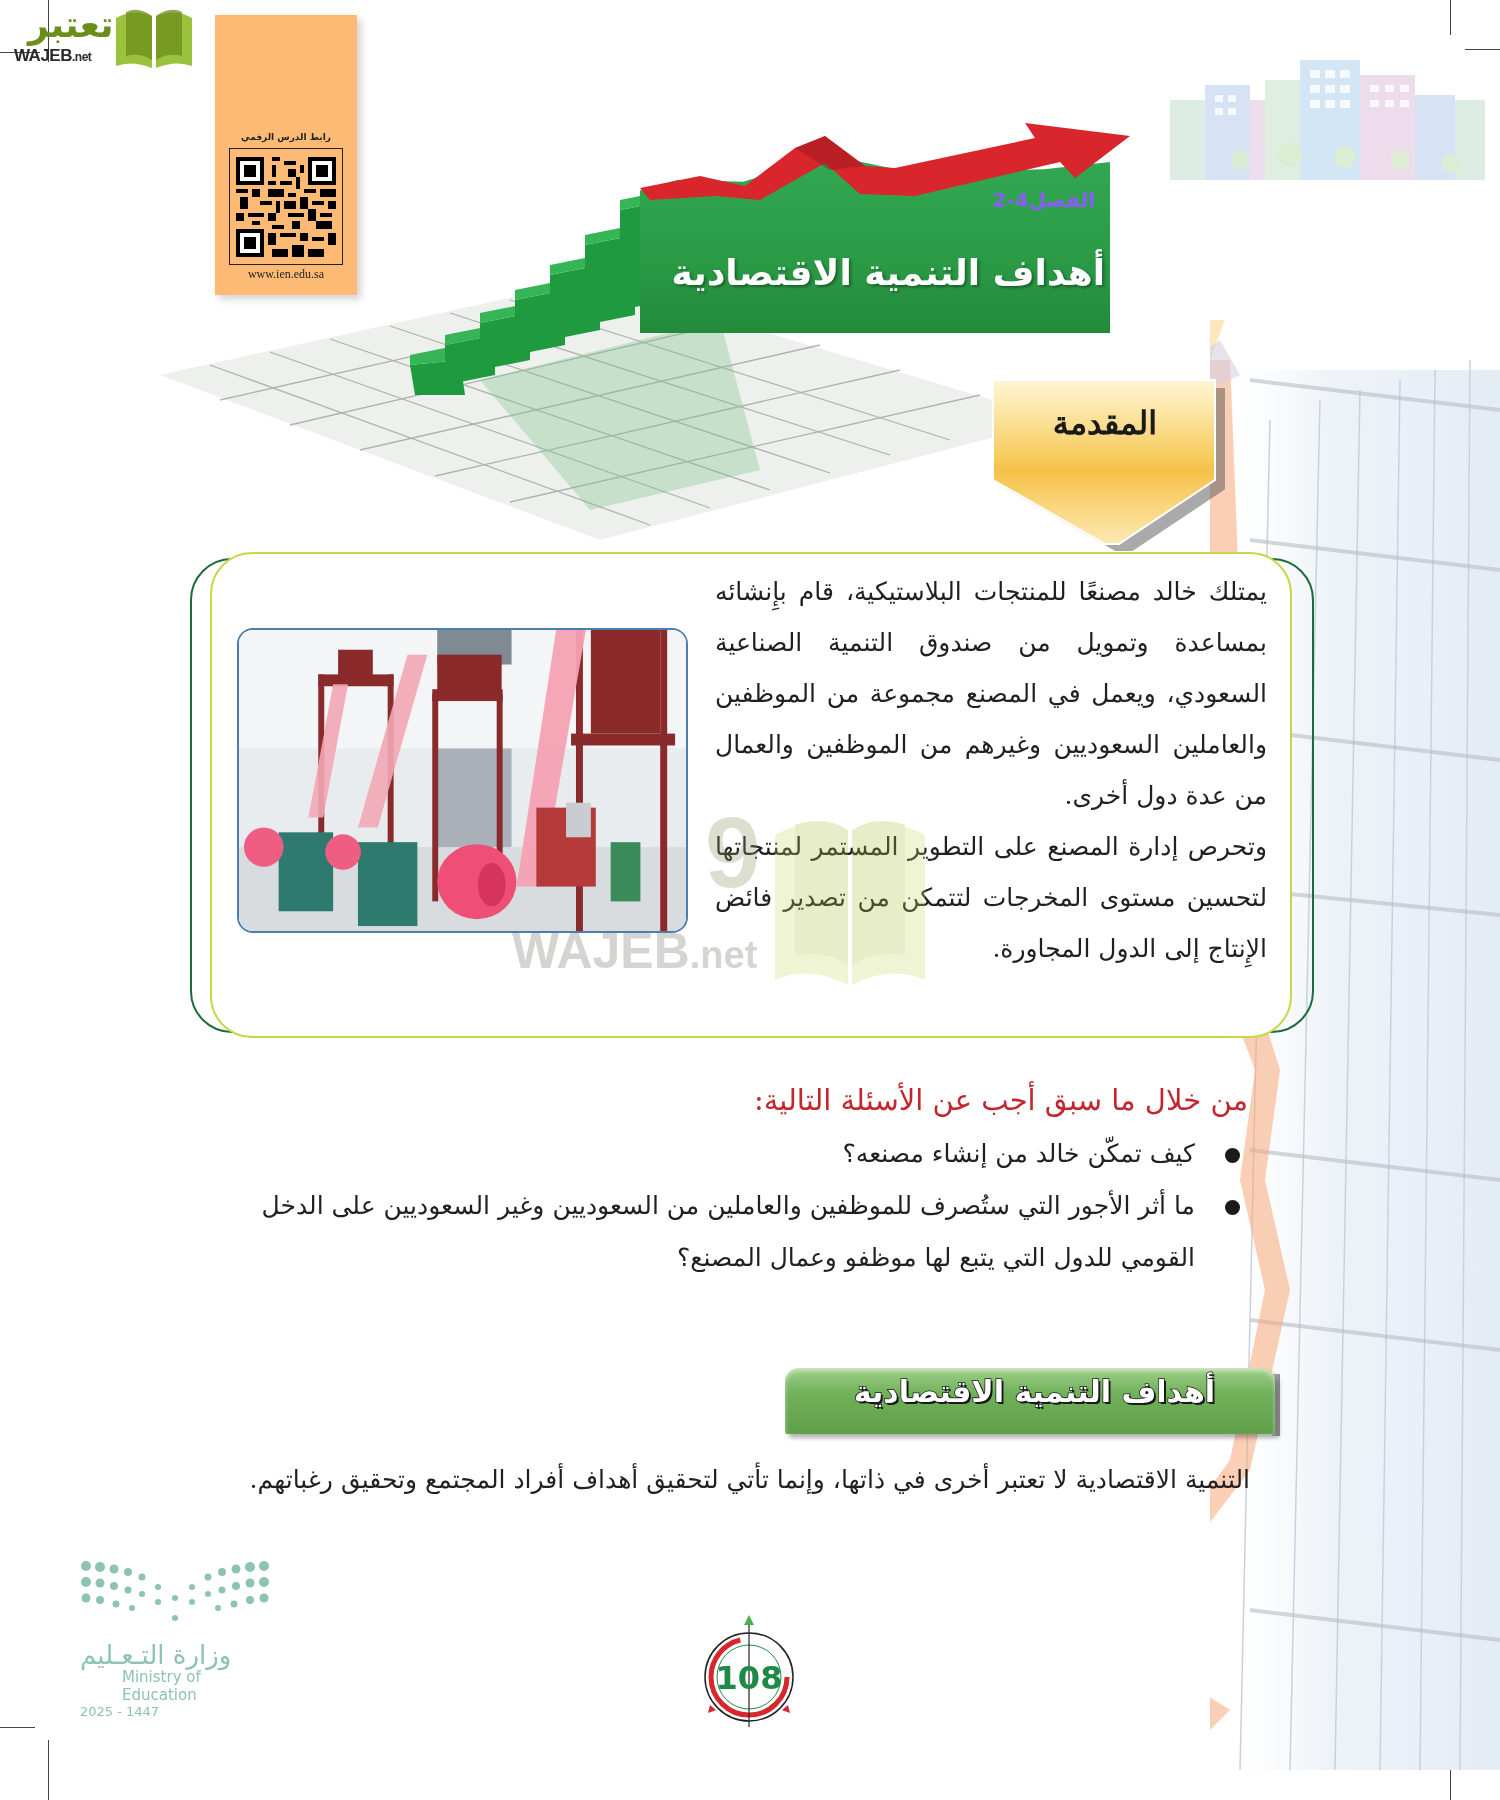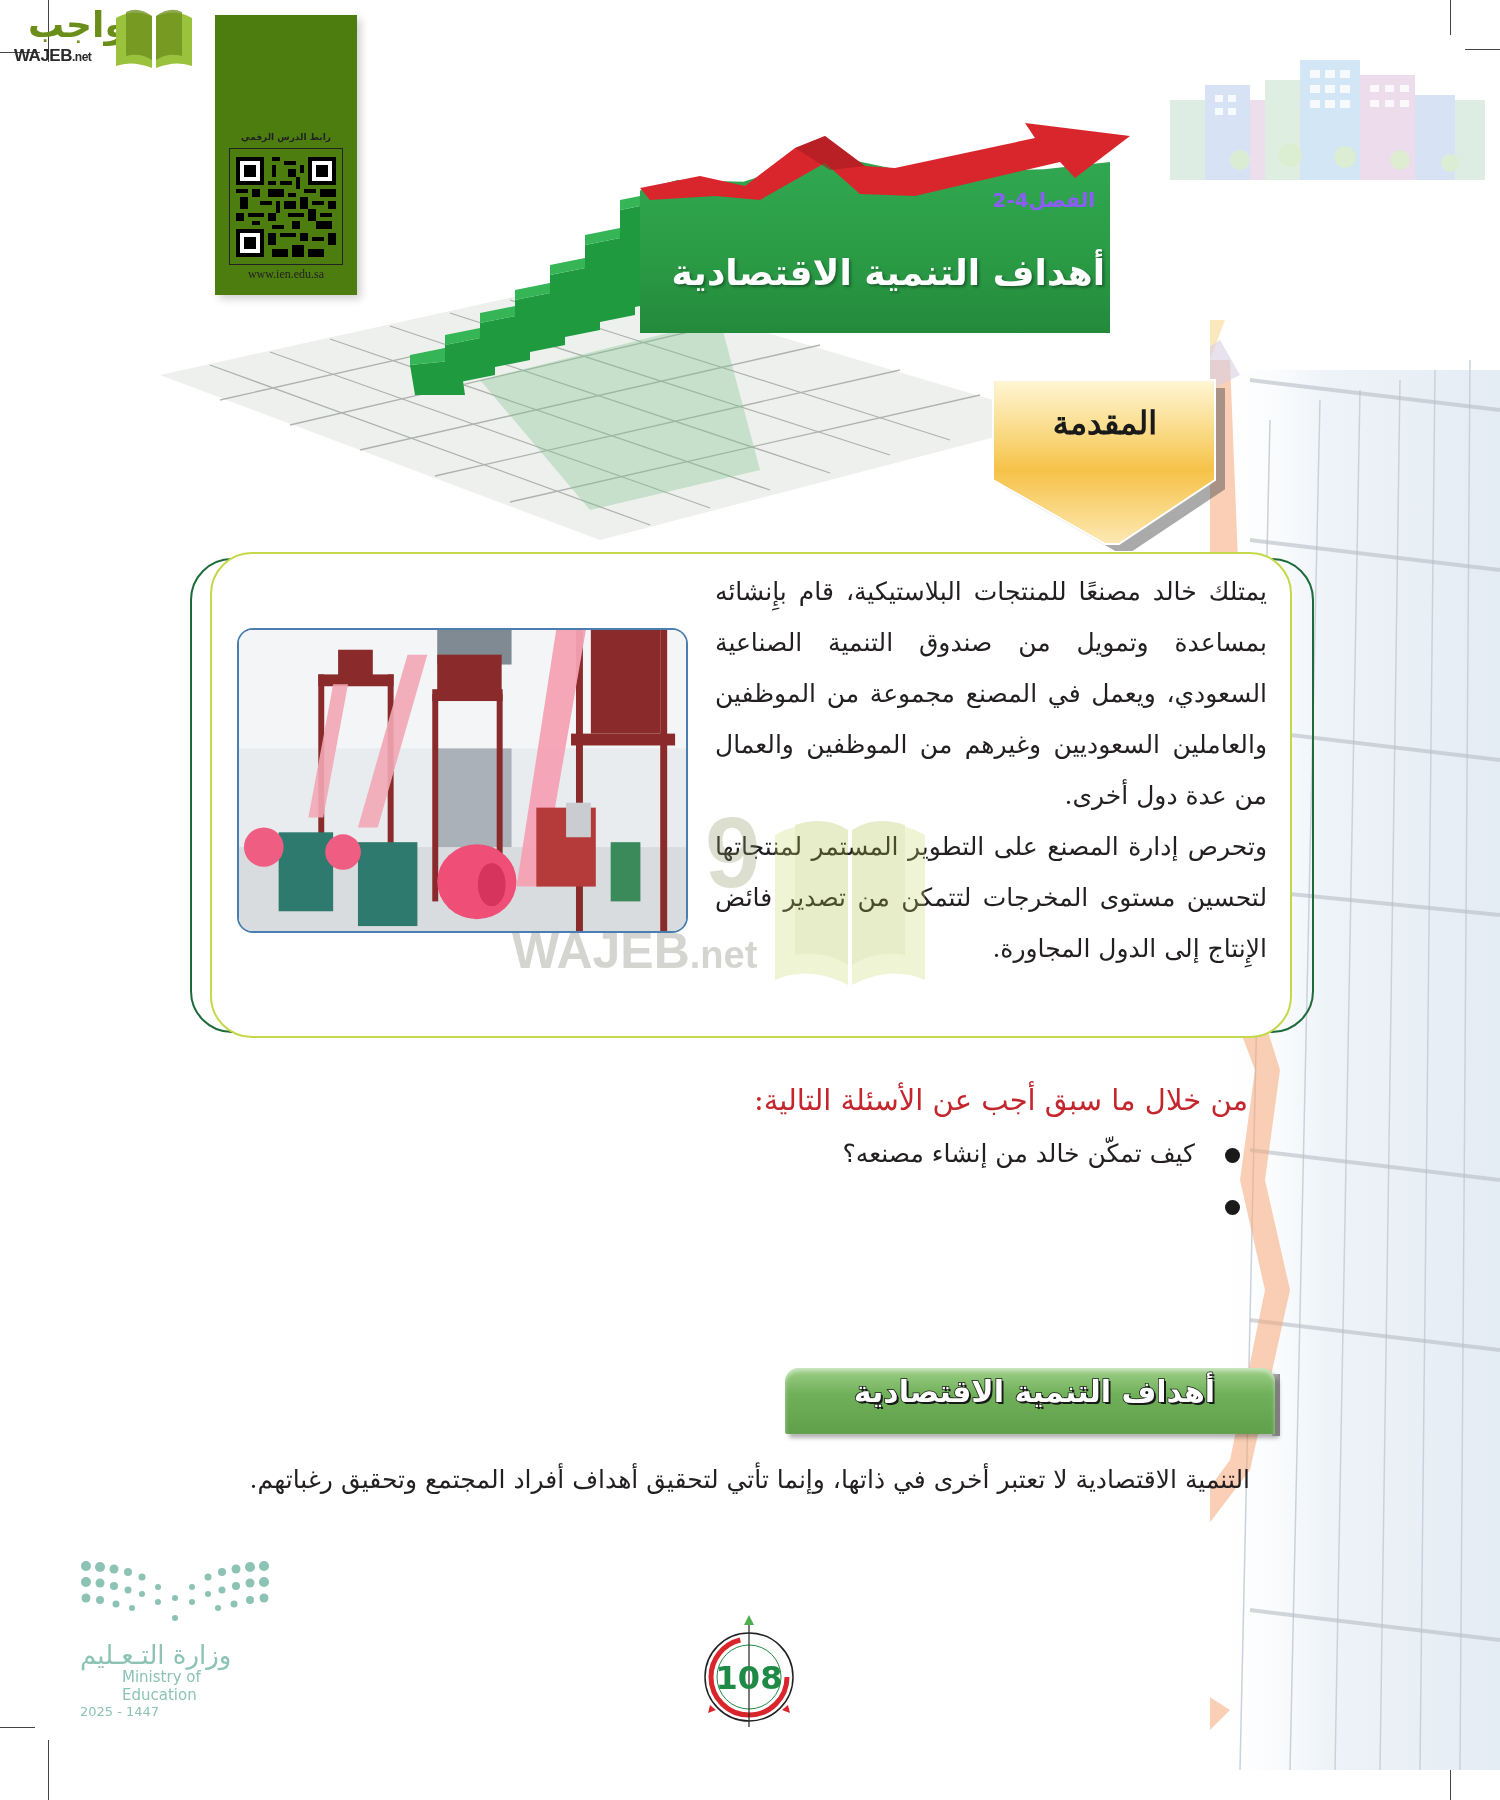--- a/index.html
+++ b/index.html
@@ -17,21 +17,21 @@
   .skyline { position: absolute; left: 1160px; top: 45px; width: 330px; height: 135px; opacity: 0.55; }
 
   
   .logo { position: absolute; left: 8px; top: 6px; width: 185px; height: 62px; }
   .logo-ar { position: absolute; left: 20px; top: -2px; font-family: "DejaVu Sans", sans-serif; font-weight: bold; font-size: 36px; color: #6b8e1a; direction: rtl; }
   .logo-en { position: absolute; left: 6px; top: 40px; font-family: "Liberation Sans", sans-serif; font-weight: bold; font-size: 17px; color: #2a2a2a; letter-spacing: -0.5px; }
   .logo-en small { font-size: 12px; }
   .logo-book { position: absolute; left: 104px; top: 2px; width: 84px; height: 60px; }
 
   
-  .qr-card { position: absolute; left: 215px; top: 15px; width: 142px; height: 280px; background: #4d7c0f; box-shadow: 4px 4px 8px rgba(0,0,0,0.18); }
+  .qr-card { position: absolute; left: 215px; top: 15px; width: 142px; height: 280px; background: #fdba74; box-shadow: 4px 4px 8px rgba(0,0,0,0.18); }
   .qr-label { position: absolute; top: 117px; left: 0; width: 100%; text-align: center; font-family: "DejaVu Sans", sans-serif; font-weight: bold; font-size: 9px; direction: rtl; color: #222; }
   .qr-box { position: absolute; left: 14px; top: 133px; width: 114px; height: 117px; border: 1.5px solid #222; padding: 6px; }
   .qr-box svg { width: 100%; height: 100%; }
   .qr-url { position: absolute; top: 252px; left: 0; width: 100%; text-align: center; font-family: "Liberation Serif", serif; font-size: 12px; color: #222; }
 
   
   .banner-floor { position: absolute; left: 160px; top: 280px; width: 900px; height: 260px; }
   .banner-green { position: absolute; left: 640px; top: 155px; width: 470px; height: 178px; background: linear-gradient(180deg,#32a852 0%,#2a9a45 60%,#238a3c 100%); box-shadow: 6px 4px 10px rgba(0,0,0,0.25); clip-path: polygon(0 20%, 8% 14%, 22% 15%, 40% 0%, 58% 10%, 86% 8%, 100% 4%, 100% 100%, 0 100%); }
   .banner-arrow { position: absolute; left: 630px; top: 108px; width: 500px; height: 92px; }
   .steps { position: absolute; left: 405px; top: 195px; width: 270px; height: 200px; }
@@ -165,21 +165,21 @@
   <g fill="#bfe0a8" opacity="0.9">
     <circle cx="80" cy="115" r="10"></circle>
       <circle cx="130" cy="110" r="12"></circle>
       <circle cx="185" cy="112" r="11"></circle>
       <circle cx="240" cy="115" r="10"></circle>
       <circle cx="290" cy="118" r="9"></circle>
   </g>
 </svg>
 
 <div class="logo">
-  <span class="logo-ar">واجب</span>
+  <span class="logo-ar">تعتبر</span>
   <span class="logo-en"><span>WAJEB</span><small>.net</small></span>
   <svg class="logo-book" viewBox="0 0 84 60">
     <path d="M4 10 Q20 0 40 8 L40 60 Q20 52 4 58 Z" fill="#9bc23c"></path>
     <path d="M80 10 Q64 0 44 8 L44 60 Q64 52 80 58 Z" fill="#9bc23c"></path>
     <path d="M14 4 Q26 -2 40 8 L40 52 Q28 44 14 48 Z" fill="#6b8e1a" opacity="0.75"></path>
     <path d="M70 4 Q58 -2 44 8 L44 52 Q56 44 70 48 Z" fill="#6b8e1a" opacity="0.75"></path>
   </svg>
 </div>
 
 <div class="qr-card">
@@ -351,21 +351,21 @@
   <path d="M155 20 Q120 0 82 15 L82 170 Q120 150 155 165 Z" fill="#c8d96a"></path>
   <path d="M25 10 Q55 0 78 15 L78 150 Q55 135 25 140 Z" fill="#aabf3c"></path>
   <path d="M135 10 Q105 0 82 15 L82 150 Q105 135 135 140 Z" fill="#aabf3c"></path>
 </svg>
 <div class="wm wm-9">9</div>
 <div class="wm wm-en"><span>WAJEB</span><small>.net</small></div>
 
 <div class="q-heading">من خلال ما سبق أجب عن الأسئلة التالية:</div>
 <ul class="q-list">
   <li><span class="bullet"></span><span>كيف تمكّن خالد من إنشاء مصنعه؟</span></li>
-  <li><span class="bullet"></span></li>
+  <li><span class="bullet"></span><span>ما أثر الأجور التي ستُصرف للموظفين والعاملين من السعوديين وغير السعوديين على الدخل القومي للدول التي يتبع لها موظفو وعمال المصنع؟</span></li>
 </ul>
 
 <div class="section-head-edge"></div>
 <div class="section-head">
   <div class="section-head-text">أهداف التنمية الاقتصادية</div>
 </div>
 
 <div class="body-para">التنمية الاقتصادية لا تعتبر أخرى في ذاتها، وإنما تأتي لتحقيق أهداف أفراد المجتمع وتحقيق رغباتهم.</div>
 
 <div class="moe">

